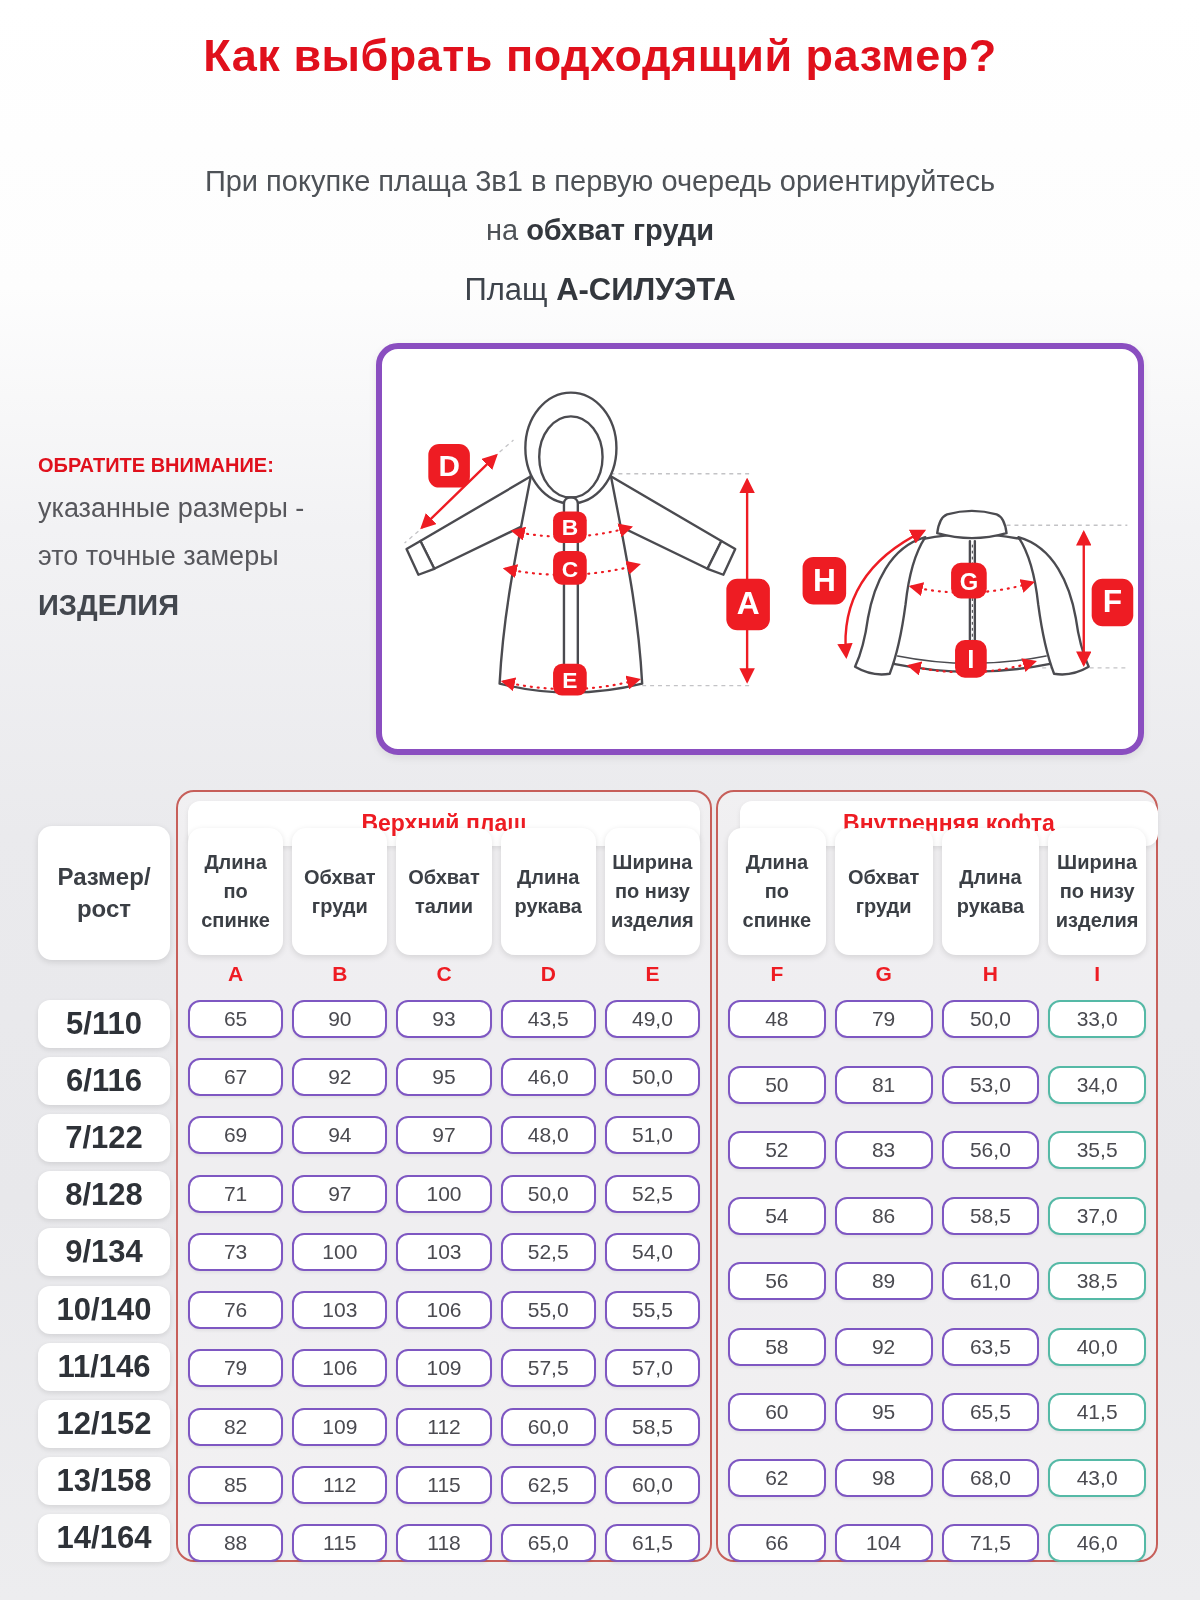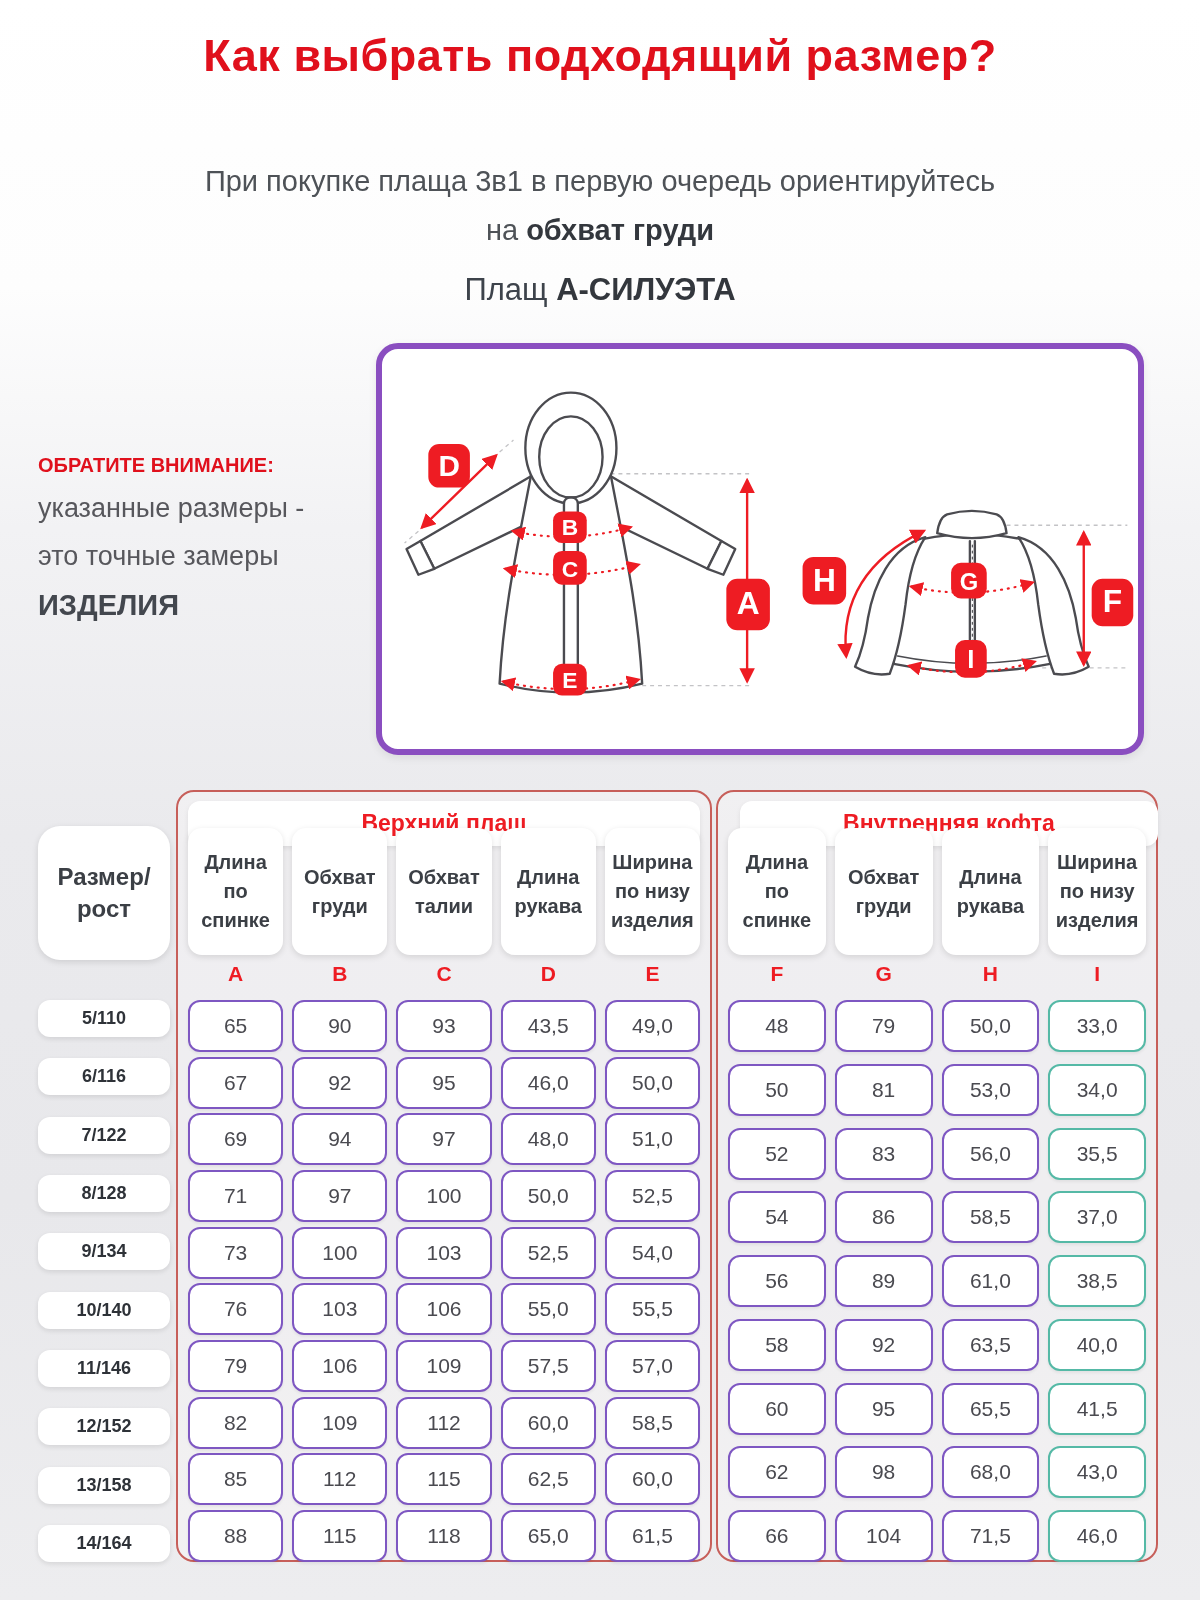--- a/index.html
+++ b/index.html
@@ -22,21 +22,21 @@
   
   .note{left:38px;top:454px;width:335px;}
   .note h3{margin:0 0 16px 0;font-size:20px;font-weight:800;color:#e0101c;}
   .note p{margin:0 0 17px 0;font-size:27px;color:#57575c;}
   .note .strong-line{font-size:29px;font-weight:800;color:#43474e;}
   
   .diagram-frame{left:376px;top:343px;width:768px;height:412px;background:#fff;
     border:6px solid #8a4ec0;border-radius:22px;box-sizing:border-box;box-shadow:0 3px 8px rgba(0,0,0,.08);}
   .diagram-frame svg{display:block;width:100%;height:100%;}
   
-  .white-card{background:#fff;border-radius:22px;box-shadow:0 2px 6px rgba(0,0,0,.12);}
+  .white-card{background:#fff;border-radius:14px;box-shadow:0 2px 6px rgba(0,0,0,.12);}
   .size-header-card{left:38px;top:826px;width:132px;height:134px;display:flex;flex-direction:column;
     align-items:center;justify-content:center;font-size:24px;font-weight:600;color:#3b3f45;line-height:1.35;}
   .group-frame{border:2px solid #c75f5a;border-radius:18px;background:rgba(255,253,253,.30);box-sizing:border-box;}
   .coat-frame{left:176px;top:790px;width:536px;height:772px;}
   .jacket-frame{left:716px;top:790px;width:442px;height:772px;}
   .group-title{height:45px;display:flex;align-items:center;justify-content:center;
     font-size:23px;font-weight:800;color:#ee1c23;background:#fff;border-radius:12px;box-shadow:0 2px 5px rgba(0,0,0,.08);}
   .coat-title{left:188px;top:801px;width:512px;}
   .jacket-title{left:728px;top:801px;width:418px;margin-left:12px;}
   .col-headers{display:flex;gap:9px;}
@@ -44,26 +44,26 @@
   .jacket-headers{left:728px;top:828px;width:418px;height:127px;}
   .header-card{flex:1;background:#fff;border-radius:14px;box-shadow:0 2px 6px rgba(0,0,0,.12);
     display:flex;align-items:center;justify-content:center;text-align:center;
     font-size:20px;font-weight:600;color:#3b3f45;line-height:1.45;padding:6px;}
   .letters{display:flex;gap:9px;}
   .coat-letters{left:188px;top:962px;width:512px;}
   .jacket-letters{left:728px;top:962px;width:418px;}
   .letters span{flex:1;text-align:center;font-size:21px;font-weight:800;color:#ee1c23;}
   
   .size-labels{left:38px;top:1000px;width:132px;height:562px;display:flex;flex-direction:column;justify-content:space-between;}
-  .row-label-card{height:37px;background:#fff;border-radius:12px;box-shadow:0 2px 5px rgba(0,0,0,.10);
-    display:flex;align-items:center;justify-content:center;font-size:18px;font-weight:800;color:#2e3238;}
+  .row-label-card{height:48px;background:#fff;border-radius:12px;box-shadow:0 2px 5px rgba(0,0,0,.10);
+    display:flex;align-items:center;justify-content:center;font-size:31px;font-weight:800;color:#2e3238;}
   .data-grid{top:1000px;height:562px;display:flex;flex-direction:column;justify-content:space-between;}
   .coat-grid{left:188px;width:512px;}
   .jacket-grid{left:728px;width:418px;}
-  .data-row{display:flex;gap:9px;height:52px;}
+  .data-row{display:flex;gap:9px;height:38px;}
   .data-cell{flex:1;background:#fff;border:2px solid #7e57c2;border-radius:12px;box-sizing:border-box;
     display:flex;align-items:center;justify-content:center;font-size:21px;color:#4a4a50;
     box-shadow:0 2px 3px rgba(0,0,0,.06);}
   .data-cell.teal{border-color:#55b9a6;}
 </style>
 </head>
 <body>
 
 <div class="sheet">
 

